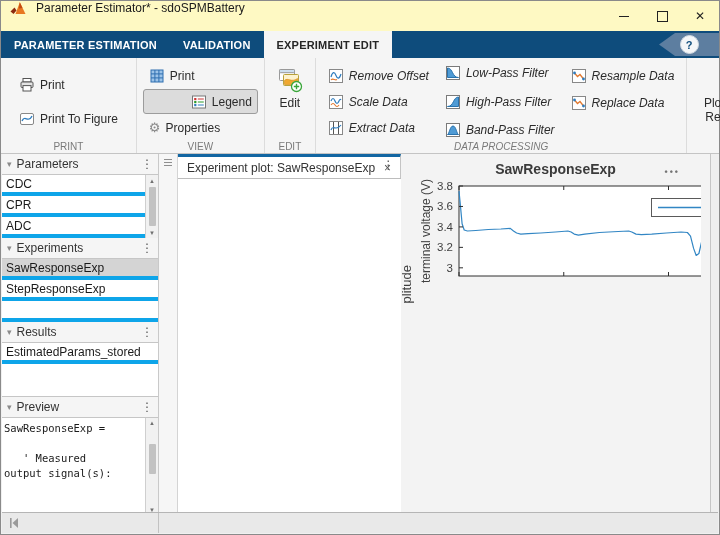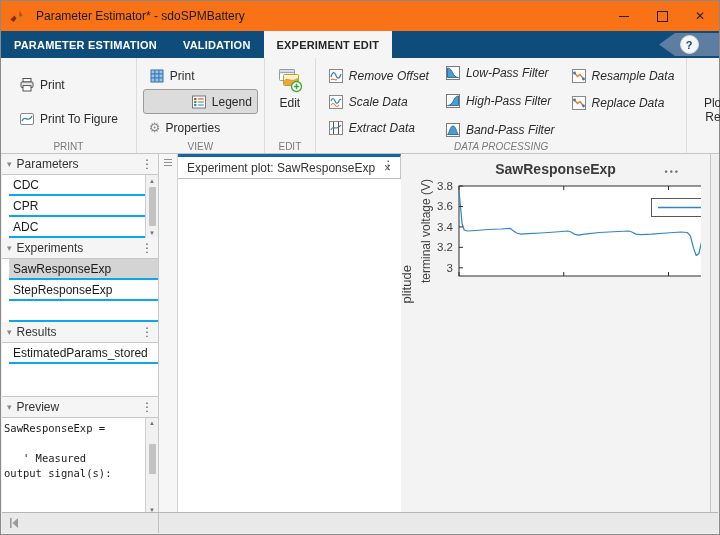--- a/index.html
+++ b/index.html
@@ -1,21 +1,21 @@
 <!DOCTYPE html>
 <html><head>
 <meta charset="utf-8">
 <style>
   html,body{margin:0;padding:0;}
   body{width:720px;height:535px;position:relative;font-family:"Liberation Sans",sans-serif;
        -webkit-font-smoothing:antialiased;background:#fff;overflow:hidden;}
   .window{position:absolute;inset:0;border:1px solid #8a8a8a;box-sizing:border-box;background:#f0f0f0;}
 
   
-  .titlebar{height:30px;background:#f97316;display:flex;align-items:center;}
+  .titlebar{height:30px;background:#fef9c3;display:flex;align-items:flex-start;}
   .titlebar .logo{width:18px;height:15px;margin:0 8px 0 9px;}
   .titlebar .title{font-size:12px;color:#1a1a1a;}
   .wincontrols{margin-left:auto;display:flex;height:100%;}
   .winbtn{width:38px;height:100%;display:flex;align-items:center;justify-content:center;color:#222;}
   .glyph-min{width:10px;border-bottom:1px solid #222;height:1px;display:block;}
   .glyph-max{width:9px;height:9px;border:1px solid #222;display:block;}
   .glyph-close{font-size:12px;line-height:1;}
 
   
   .ribbontabs{height:27px;background:#0e4c7c;display:flex;align-items:stretch;position:relative;}
@@ -42,21 +42,21 @@
   
   .main{position:absolute;top:153px;left:1px;right:1px;height:361px;display:flex;background:#fff;}
   .sidebar{width:157px;background:#fff;border-right:1px solid #c9c9c9;display:flex;flex-direction:column;font-size:12px;box-sizing:border-box;flex:0 0 auto;}
   .phead{height:20px;background:#f5f5f5;border-bottom:1px solid #c6c6c6;display:flex;align-items:center;padding:0 5px;gap:5px;color:#333;flex:0 0 auto;}
   .phead + .phead, .phead{border-top:0;}
   .phead .tri{color:#8a8a8a;font-size:9px;}
   .phead .ptitle{font-size:12px;color:#333;}
   .phead .kebab{margin-left:auto;color:#555;font-size:12px;line-height:1;}
   .lst{display:flex;flex:0 0 auto;}
   .lst .rows{flex:1;min-width:0;}
-  .lrow{height:21px;border-bottom:2px solid #0ea5e9;display:flex;align-items:center;padding:0 4px;background:#fff;color:#1a1a1a;box-sizing:border-box;white-space:nowrap;overflow:hidden;margin-left:7px;}
+  .lrow{height:21px;border-bottom:4px solid #0ea5e9;display:flex;align-items:center;padding:0 4px;background:#fff;color:#1a1a1a;box-sizing:border-box;white-space:nowrap;overflow:hidden;}
   .lrow.selected{background:#d4d4d4;}
   .vscroll{width:13px;background:#f1f1f1;border-left:1px solid #cfcfcf;display:flex;flex-direction:column;align-items:center;box-sizing:border-box;flex:0 0 auto;}
   .varrow{height:11px;width:100%;display:flex;align-items:center;justify-content:center;font-size:6px;color:#707070;}
   .vthumb{width:7px;background:#c2c2c2;border-radius:1px;}
   .spacer-white{background:#fff;flex:1 1 auto;border-bottom:1px solid #c6c6c6;}
   .previewbox{flex:1 1 auto;display:flex;min-height:0;}
   .previewtxt{flex:1;background:#fff;font-family:"DejaVu Sans Mono","Liberation Mono",monospace;font-size:10.5px;color:#1a1a1a;padding:3px 2px;line-height:15px;min-width:0;}
   .pline{white-space:pre;height:15px;overflow:hidden;}
 
   .splitter{width:19px;background:#f6f6f6;border-right:1px solid #d4d4d4;box-sizing:border-box;flex:0 0 auto;display:flex;flex-direction:column;align-items:center;padding-top:5px;gap:2px;}
@@ -201,21 +201,21 @@
         <div class="titem">
           <svg width="16" height="16" viewBox="0 0 16 16">
             <rect x="1.5" y="1.5" width="13" height="13" fill="#fff" stroke="#888"></rect>
             <line x1="5.5" y1="2" x2="5.5" y2="14" stroke="#555"></line>
             <line x1="10.5" y1="2" x2="10.5" y2="14" stroke="#555"></line>
             <path d="M3,10 C5,4 8,12 13,5" fill="none" stroke="#2e7cbe" stroke-width="1.2"></path>
           </svg>
           <span>Extract Data</span>
         </div>
       </div>
-      <div class="vstack" style="gap:8px;">
+      <div class="vstack" style="gap:8px;justify-content:flex-end;">
         <div class="titem">
           <svg width="16" height="16" viewBox="0 0 16 16">
             <rect x="1.5" y="1.5" width="13" height="13" fill="#fff" stroke="#7a7a7a"></rect>
             <path d="M2.5,3 C8,3 7,12.5 13.5,12.5 L2.5,12.5 Z" fill="#4f9bd5" stroke="#2a73ad"></path>
           </svg>
           <span>Low-Pass Filter</span>
         </div>
         <div class="titem">
           <svg width="16" height="16" viewBox="0 0 16 16">
             <rect x="1.5" y="1.5" width="13" height="13" fill="#fff" stroke="#7a7a7a"></rect>

